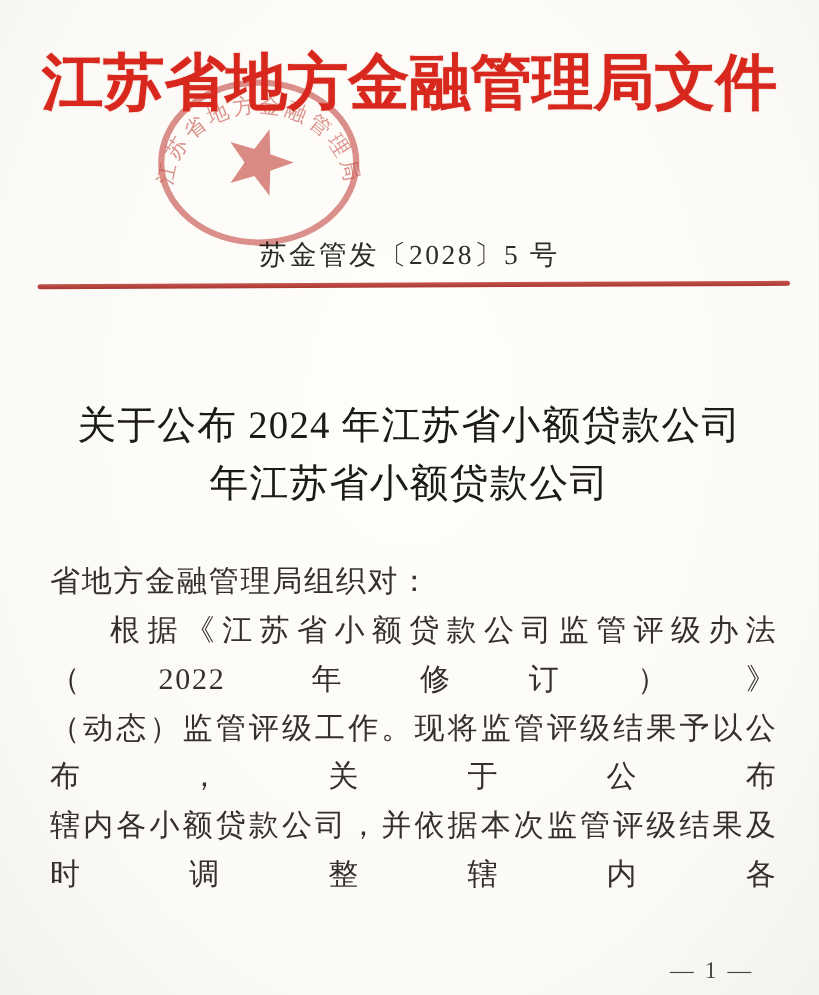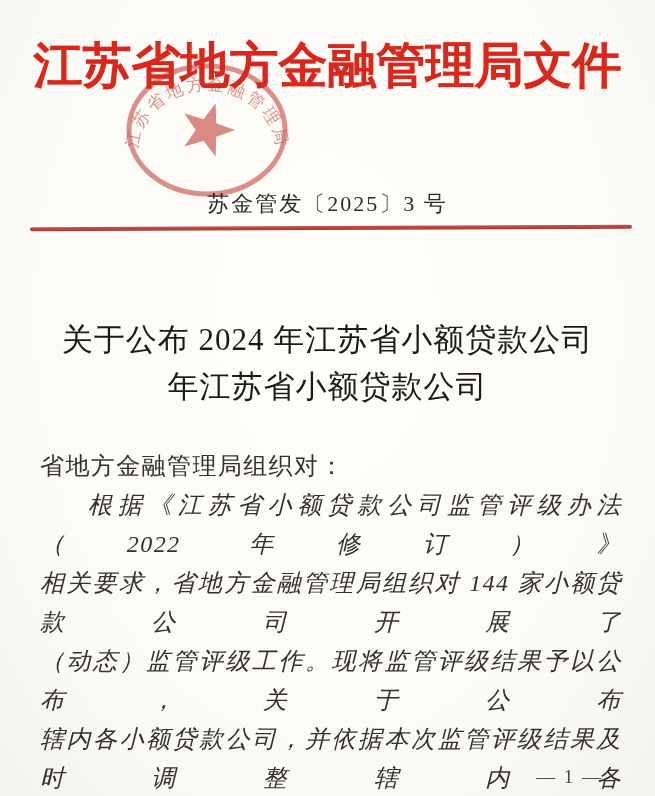--- a/index.html
+++ b/index.html
@@ -87,21 +87,20 @@
     font-size: 24px;
     line-height: 39px;
     letter-spacing: 1.4px;
     color: #33302d;
     white-space: nowrap;
   }
   .body-line.fill {
     white-space: normal;
     text-align: justify;
     text-align-last: justify;
-    font-style: italic;
   }
   .body-line.indent { text-indent: 2em; }
 
   
   .page-number {
     position: absolute;
     right: 52px; bottom: 8px;
     font-size: 19px;
     letter-spacing: 2px;
     color: #4a4844;
@@ -121,33 +120,32 @@
     </defs>
     <ellipse cx="101" cy="88" rx="78" ry="64" fill="none" stroke="#c0362e" stroke-width="5" opacity="0.62"></ellipse>
     <g transform="rotate(18 101 88)" opacity="0.66">
       <polygon fill="#c0362e" points="101,60 107.7,78.8 127.6,79.4 111.8,91.5 117.4,110.6 101,99.3 84.6,110.6 90.2,91.5 74.4,79.4 94.3,78.8"></polygon>
     </g>
     <text font-size="17" fill="#c0362e" opacity="0.60" font-family="Liberation Serif, DejaVu Serif, serif" letter-spacing="3">
       <textPath href="#sealArc" startOffset="50%" text-anchor="middle">江苏省地方金融管理局</textPath>
     </text>
   </svg>
 
-  <div class="doc-number">苏金管发〔2025〕3 号</div>
+  <div class="doc-number">苏金管发〔2028〕5 号</div>
 
   <div class="red-rule"></div>
 
   <div class="doc-title">
     <div>关于公布 2024 年江苏省小额贷款公司</div>
     <div>年江苏省小额贷款公司</div>
   </div>
 
   <div class="body-block">
     <div class="body-line">省地方金融管理局组织对：</div>
     <div class="body-line fill indent">根据《江苏省小额贷款公司监管评级办法（2022 年修订）》</div>
-    <div class="body-line fill">相关要求，省地方金融管理局组织对 144 家小额贷款公司开展了</div>
     <div class="body-line fill">（动态）监管评级工作。现将监管评级结果予以公布，关于公布</div>
     <div class="body-line fill">辖内各小额贷款公司，并依据本次监管评级结果及时调整辖内各</div>
 
   </div>
 
   <div class="page-number">— 1 —</div>
 
 </div>
 
 </body></html>

